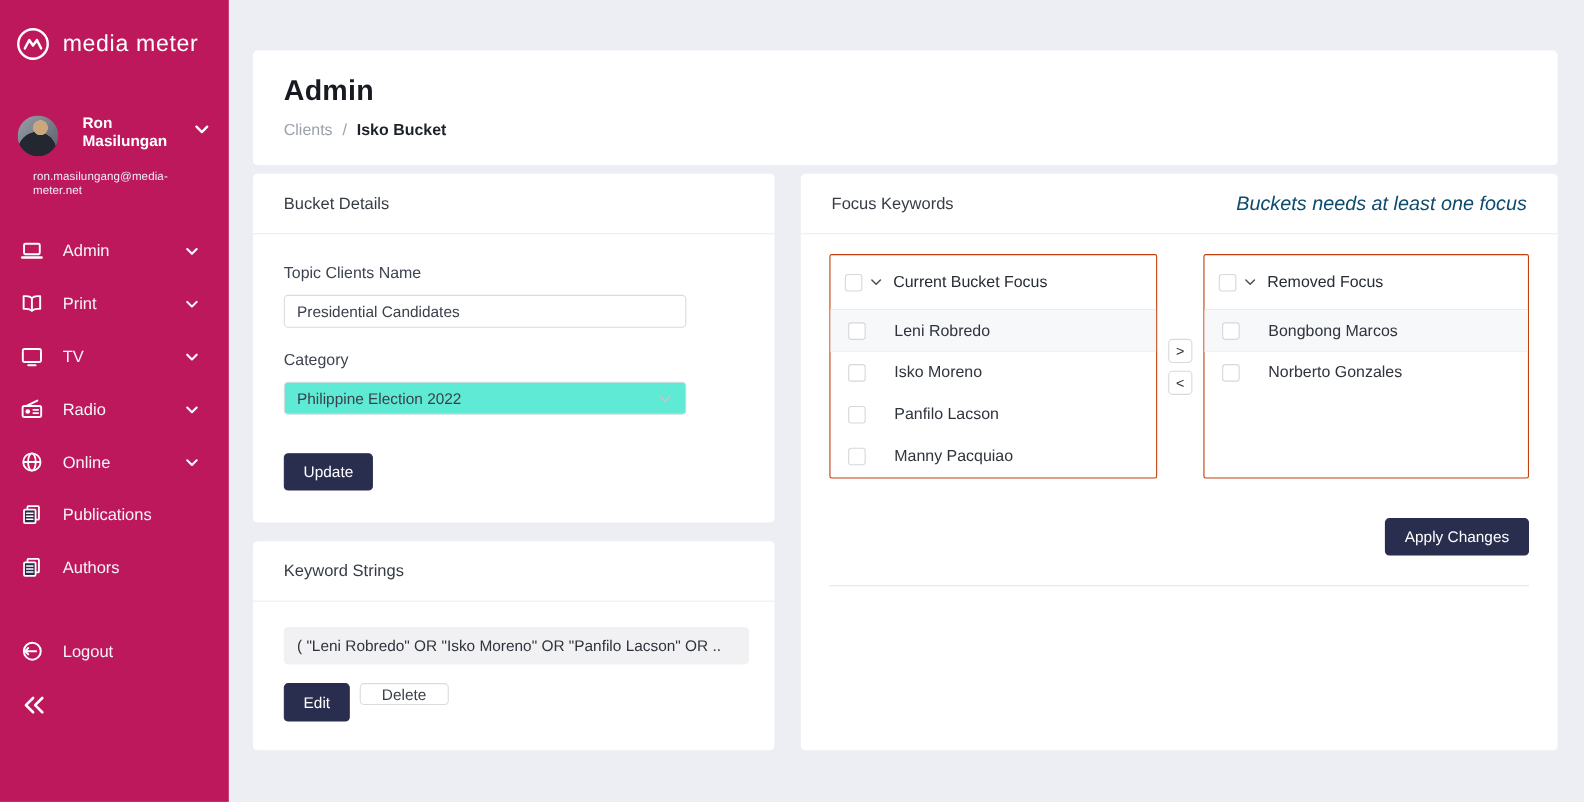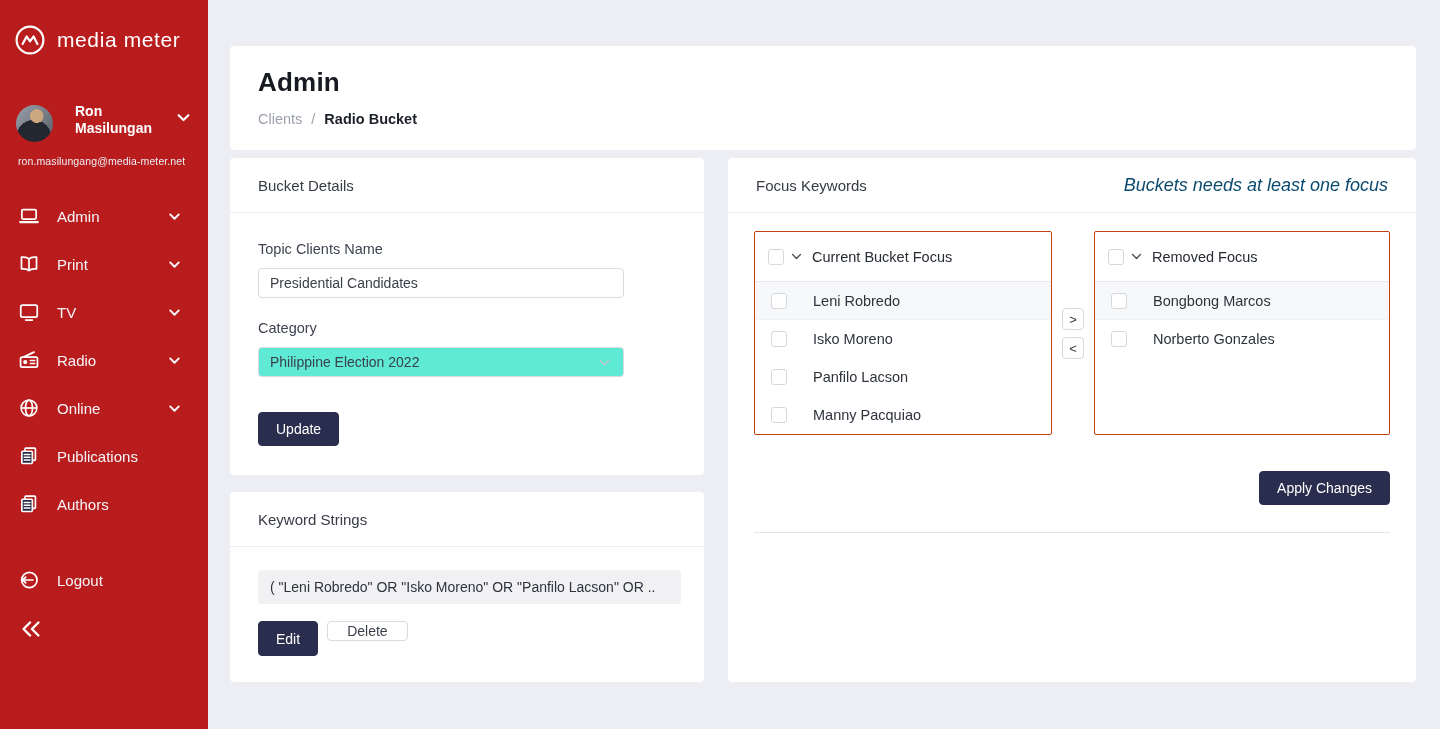--- a/index.html
+++ b/index.html
@@ -7,37 +7,37 @@
   body {
     font-family:"Liberation Sans", sans-serif;
     background:#edeef3;
     display:flex;
     overflow:hidden;
     color:#2e333c;
   }
   
   .sidebar {
     width:208px; height:729px; flex-shrink:0;
-    background:#b91c1c; color:#fff;
+    background:#be185d; color:#fff;
     display:flex; flex-direction:column;
   }
   .logo-row { display:flex; align-items:center; gap:11px; padding:24px 14px 0 14px; }
   .logo-mark { width:32px; height:32px; flex-shrink:0; }
   .logo-text { font-size:21px; font-weight:500; letter-spacing:0.6px; color:#fff; white-space:nowrap; }
   .user-row { margin-top:47px; padding:0 16px; display:flex; align-items:flex-start; }
   .avatar {
     width:37px; height:37px; border-radius:50%; flex-shrink:0; margin-top:2px;
     background:
       radial-gradient(circle at 56% 30%, #caa77f 0 20%, rgba(0,0,0,0) 21%),
       radial-gradient(circle at 48% 88%, #23272f 0 46%, rgba(0,0,0,0) 47%),
       linear-gradient(135deg, #9aa0a9, #565c66);
   }
   .user-name { margin-left:22px; font-size:14px; font-weight:700; line-height:17px; color:#fff; }
   .user-chevron { margin-left:auto; margin-top:6px; }
-  .user-email { padding:13px 18px 0 18px; font-size:10.5px; letter-spacing:0.1px; color:#eceef6; }
+  .user-email { padding:13px 18px 0 30px; font-size:10.5px; letter-spacing:0.1px; color:#eceef6; }
   .nav { margin-top:25px; }
   .nav-item { height:48px; display:flex; align-items:center; padding:0 18px; cursor:pointer; }
   .nav-icon { width:22px; height:22px; display:flex; align-items:center; justify-content:center; flex-shrink:0; }
   .nav-label { margin-left:17px; font-size:15px; color:#f4f5f9; flex:1; }
   .nav-chevron { margin-right:8px; display:flex; }
   .logout-row { margin-top:28px; }
   .collapse-row { height:48px; display:flex; align-items:center; padding:0 18px; margin-top:1px; cursor:pointer; }
   
   .main { flex:1; padding:46px 24px 0 22px; }
   .header-card { background:#fff; border-radius:4px; height:104px; padding:21px 28px; }
@@ -258,21 +258,21 @@
   </nav>
 </aside>
 
 <div class="main">
 
   <div class="header-card">
     <div class="page-title">Admin</div>
     <div class="breadcrumb">
       <span class="bc-parent">Clients</span>
       <span class="bc-sep">/</span>
-      <span class="bc-current">Radio Bucket</span>
+      <span class="bc-current">Isko Bucket</span>
     </div>
   </div>
 
   <div class="content">
     <div class="left-col">
 
       <section class="panel panel-bucket">
         <div class="panel-hd">
           <span>Bucket Details</span>
         </div>

